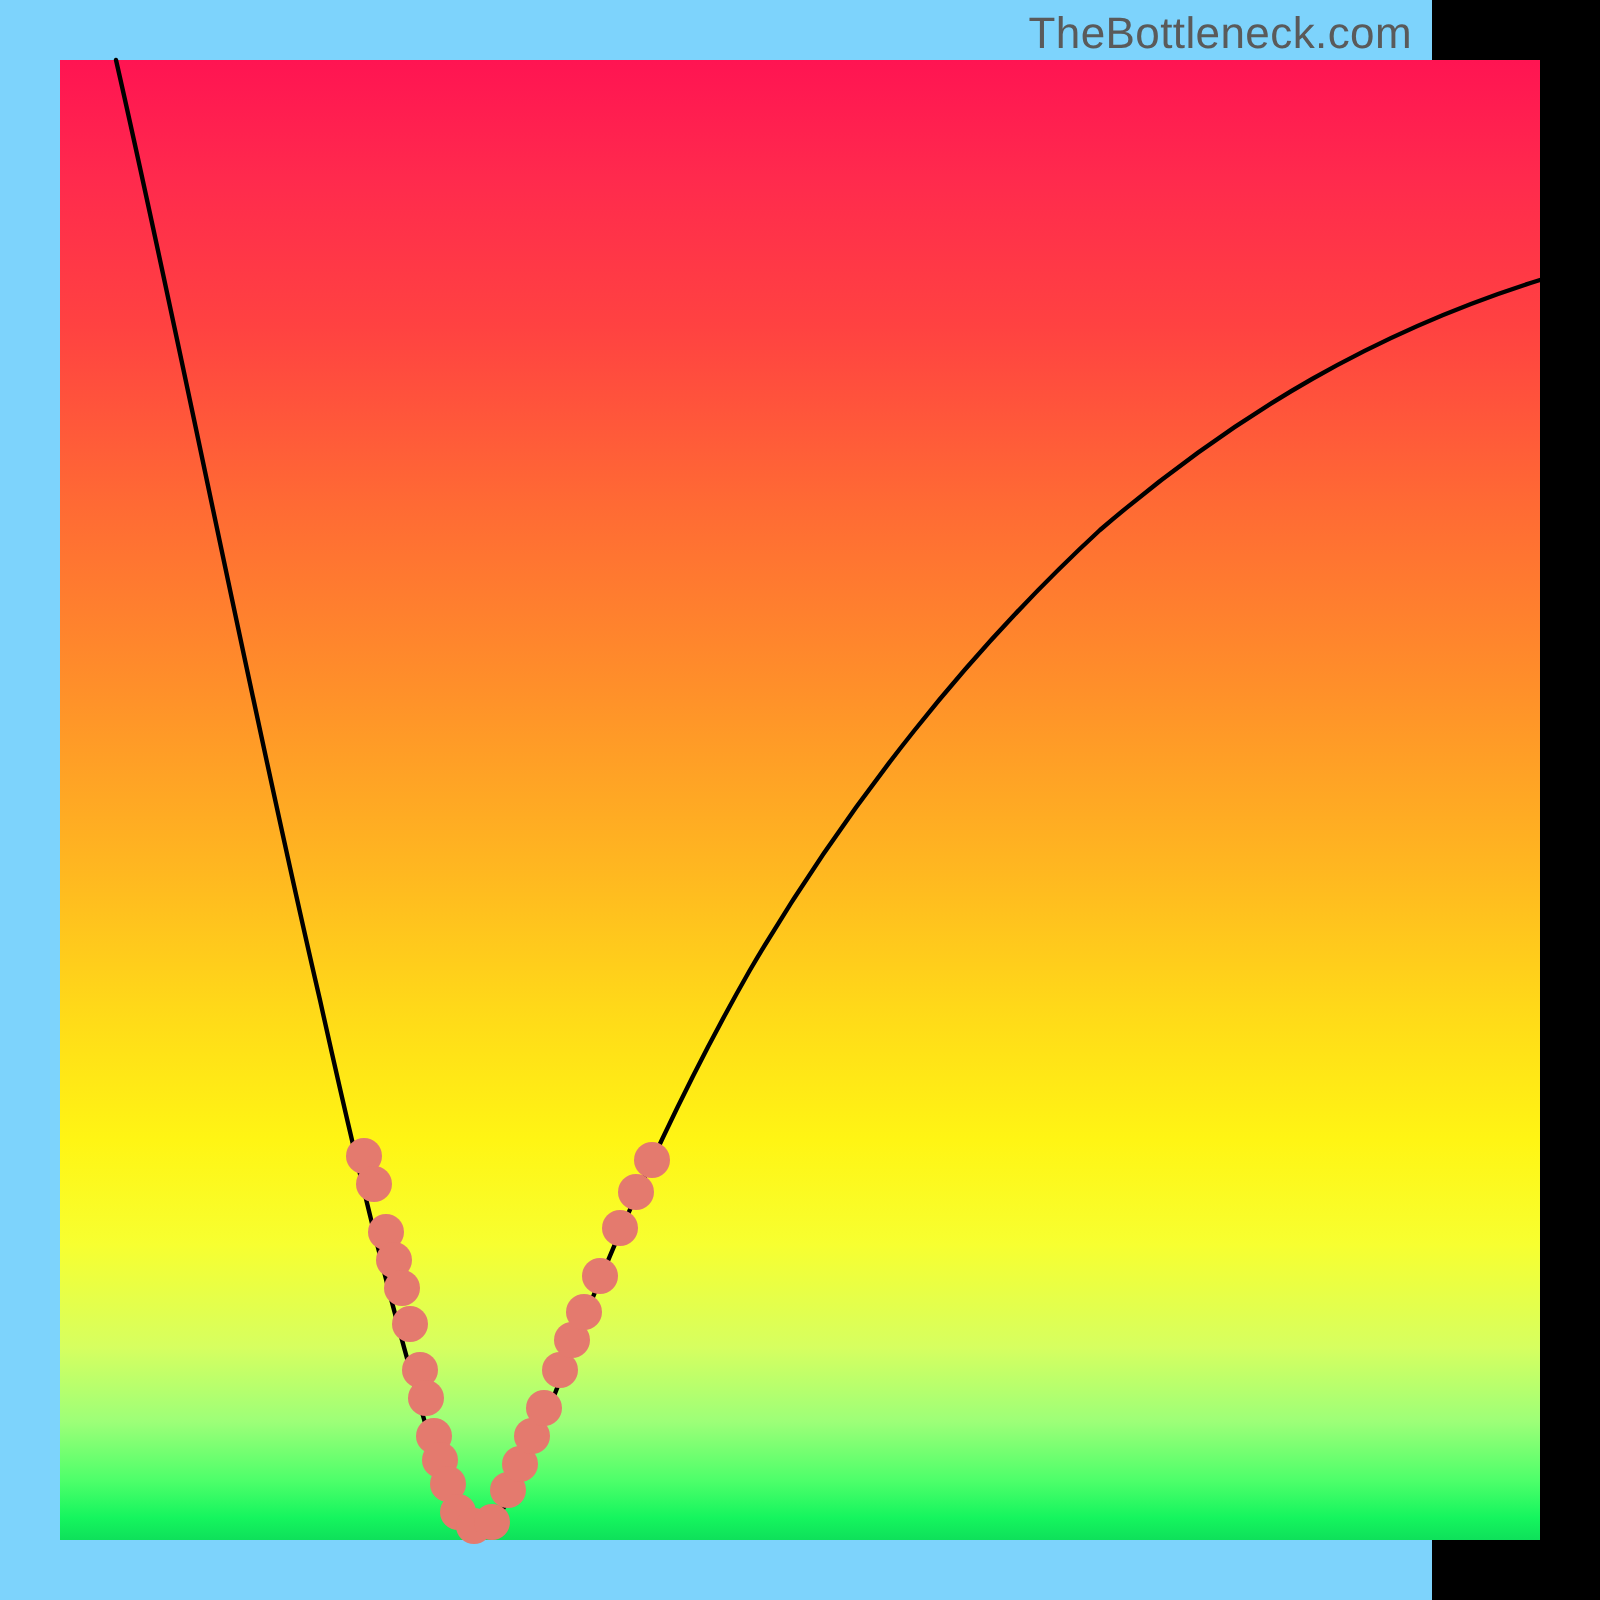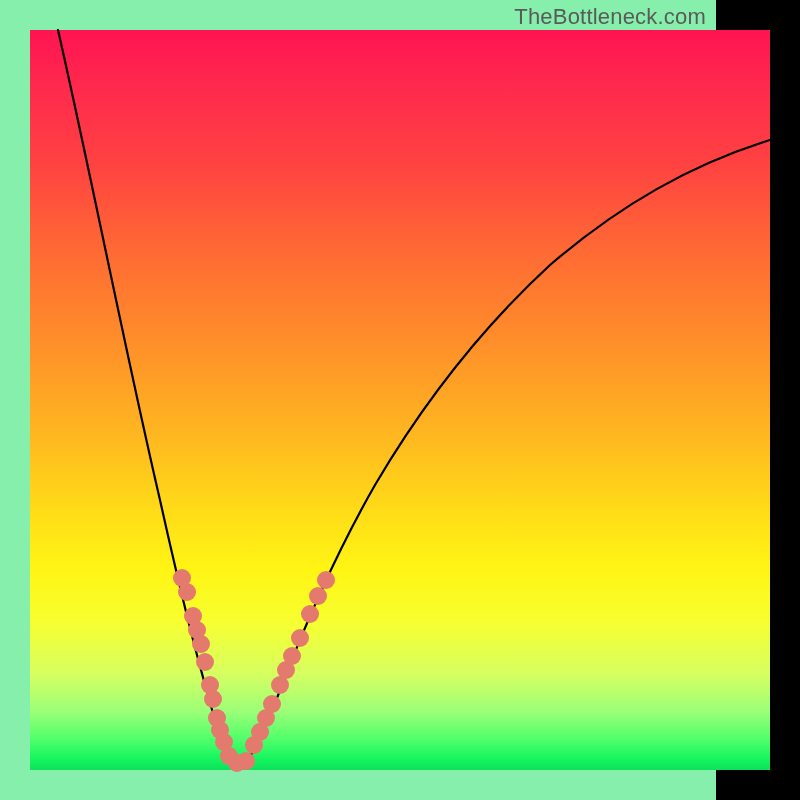--- a/index.html
+++ b/index.html
@@ -8,21 +8,21 @@
     width: 800px;
     height: 800px;
     background: #000000;
     font-family: Arial, Helvetica, sans-serif;
     overflow: hidden;
   }
   .frame {
     position: relative;
     width: 716px;
     height: 800px;
-    background: #86efac;
+    background: #7dd3fc;
   }
   .plot-area {
     position: absolute;
     left: 30px;
     top: 30px;
     width: 740px;
     height: 740px;
     
     background: linear-gradient(to bottom,
       #ff1452 0%,

